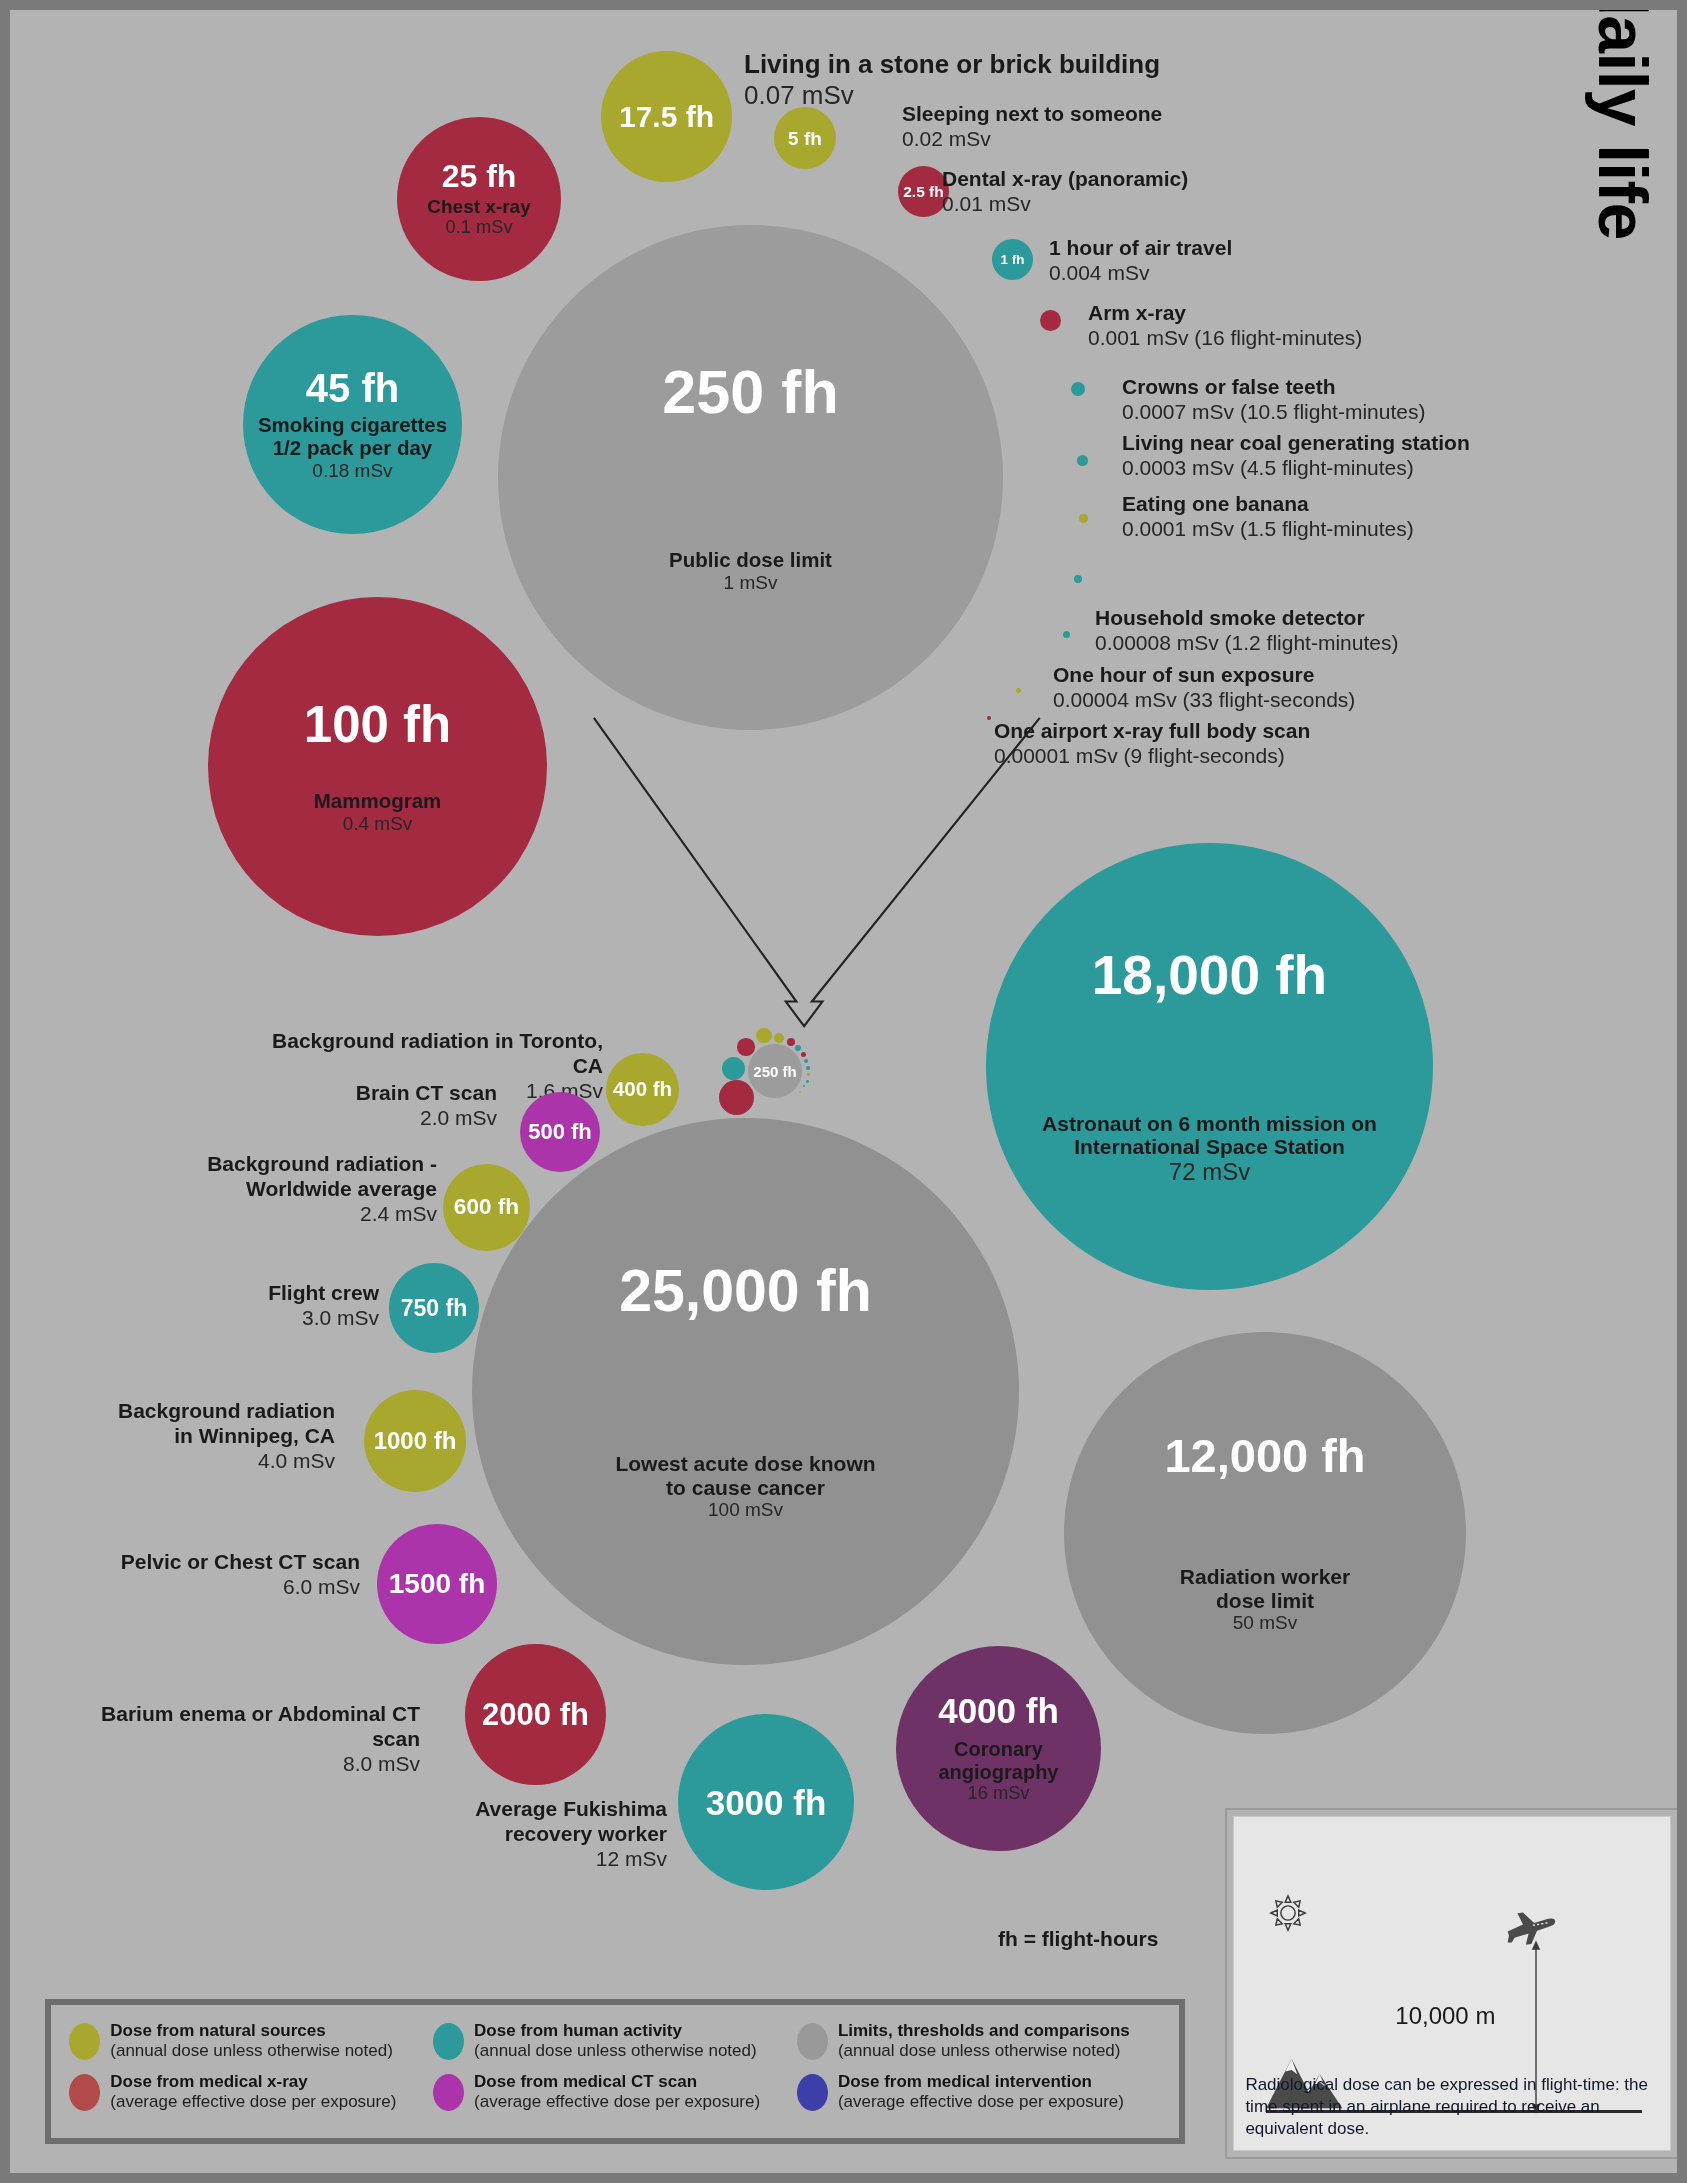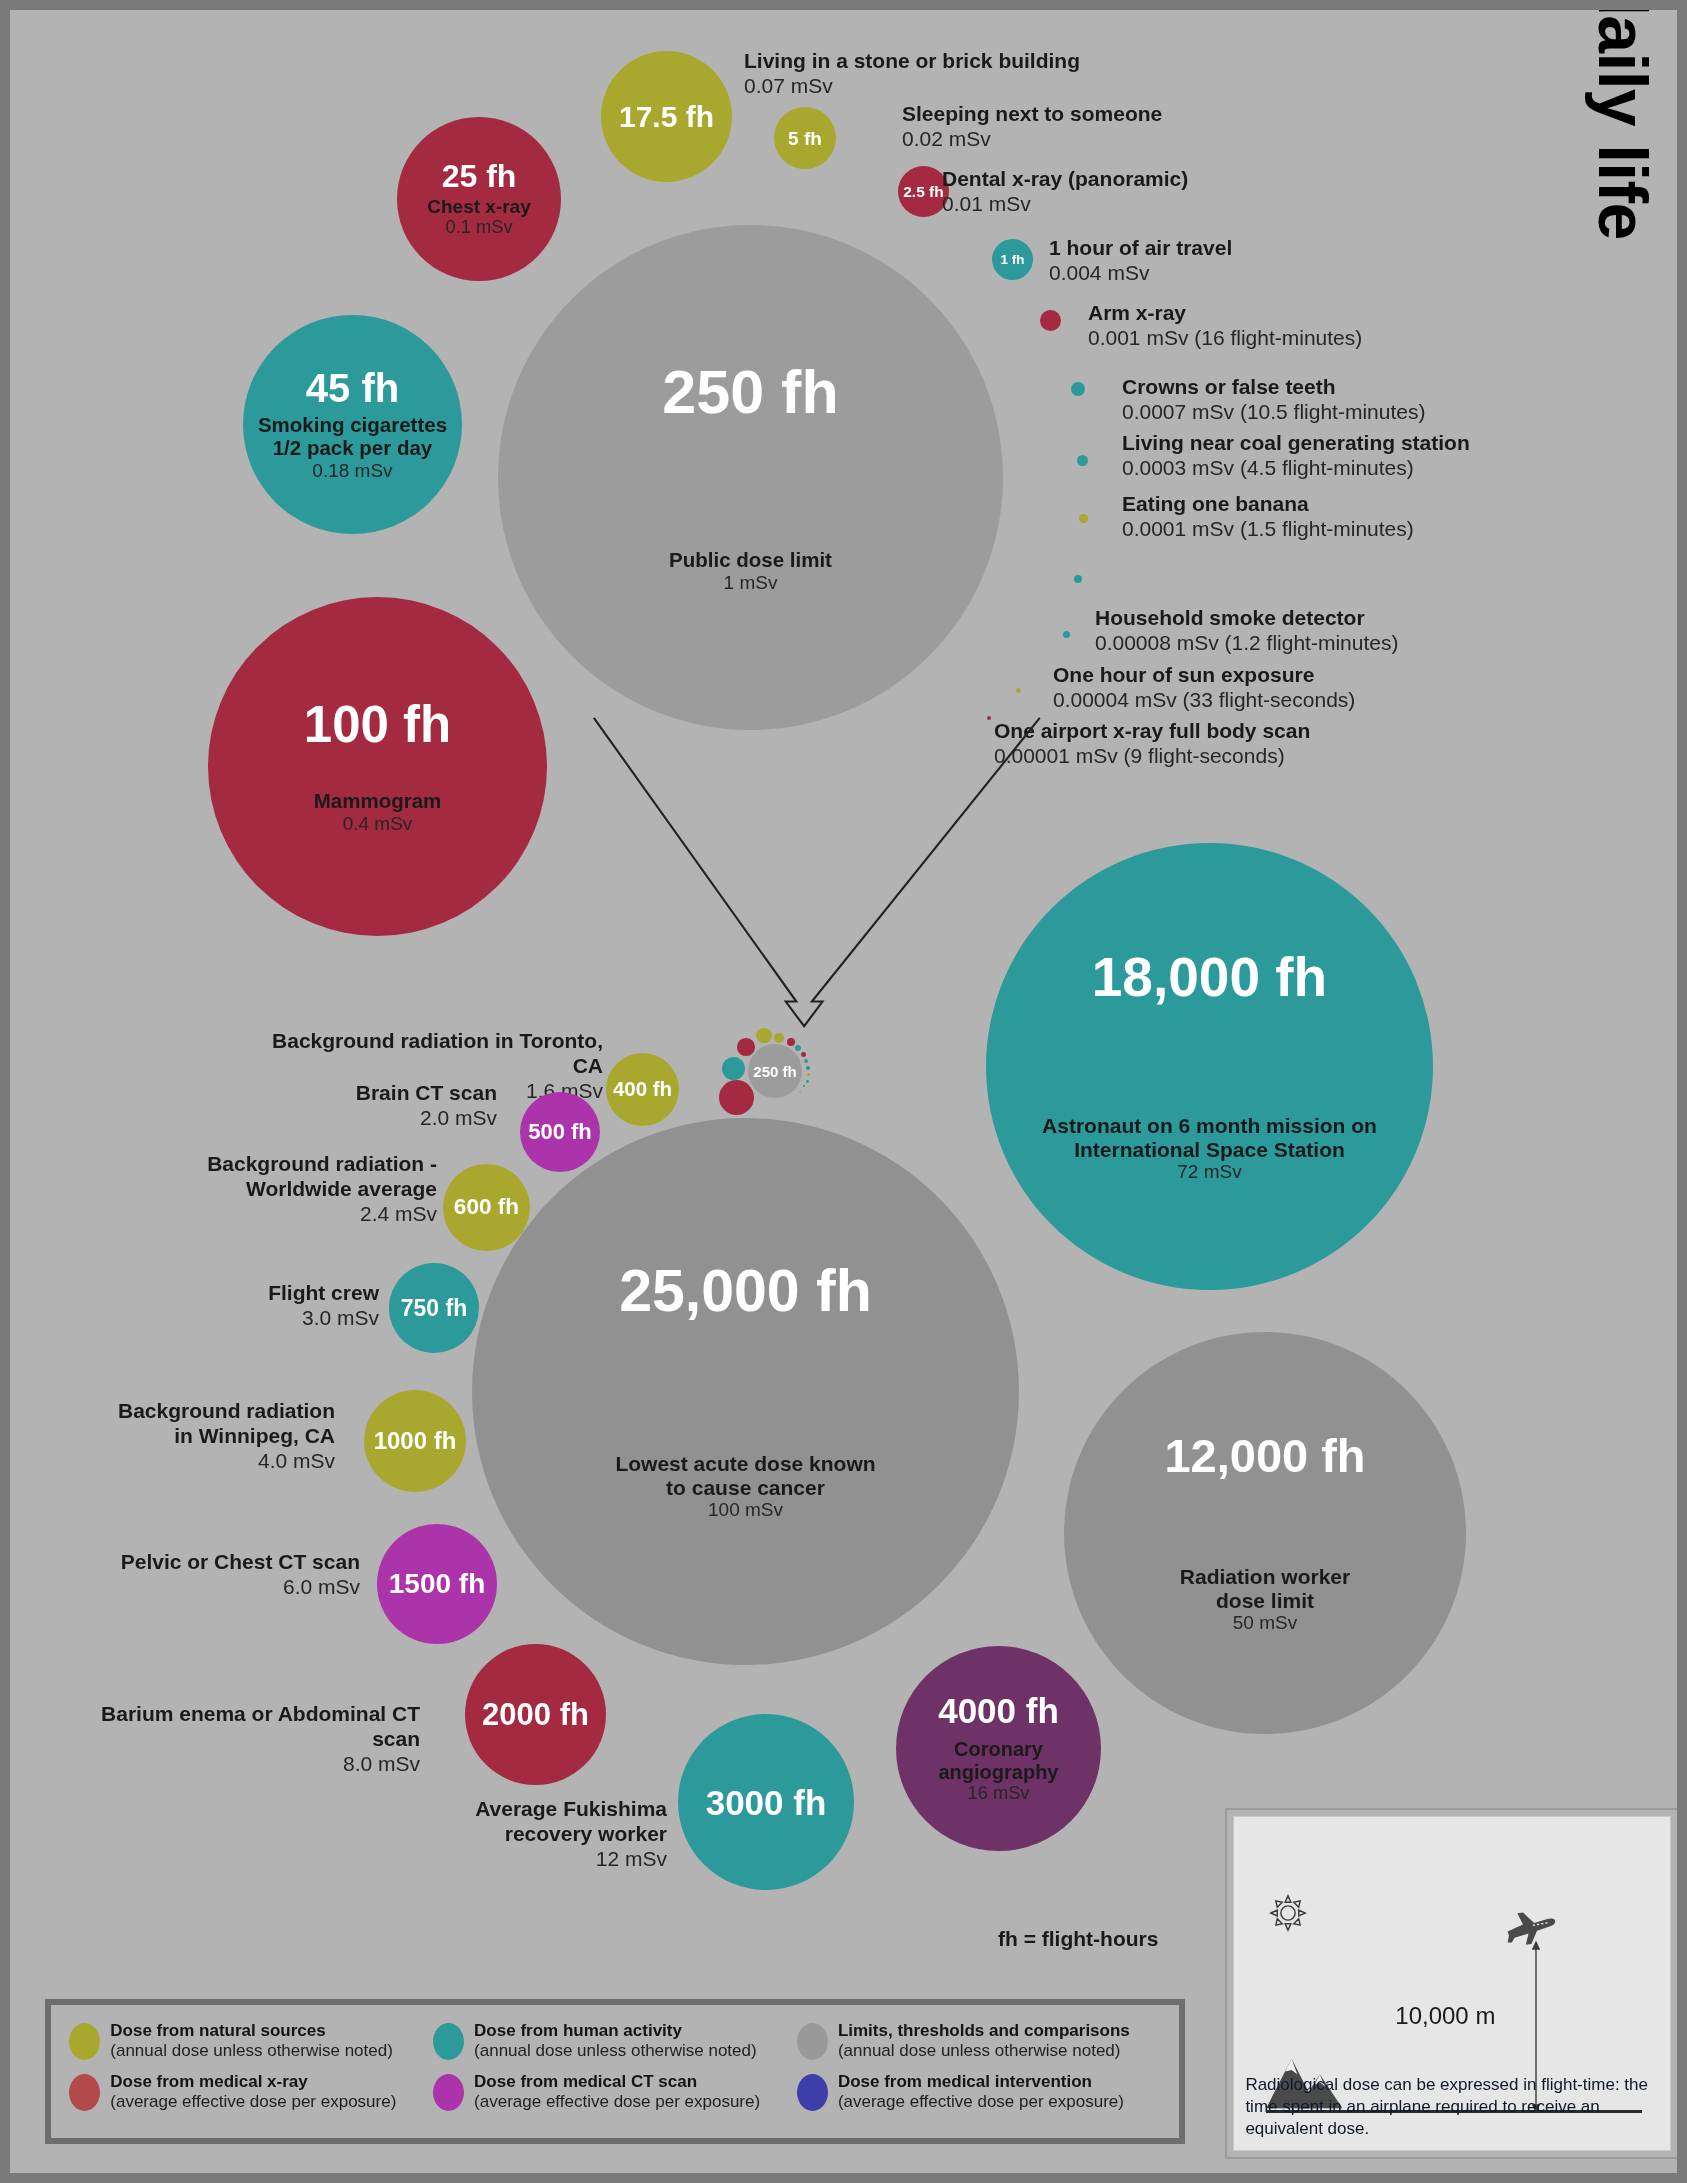--- a/index.html
+++ b/index.html
@@ -91,21 +91,21 @@
   <div class="bub" style="left:488px;top:215px;width:505px;height:505px;background:#9c9c9c;">
     <div class="val" style="font-size:61px;margin-bottom:126px;">250 fh</div>
     <div class="ttl" style="font-size:20.5px;">Public dose limit</div>
     <div class="dos" style="font-size:19px;">1 mSv</div>
   </div>
 
   <div class="bub" style="left:982px;top:229px;width:41px;height:41px;background:#2c9a9a;">
     <div class="val" style="font-size:13.4px;">1 fh</div>
   </div>
 
-  <div class="lbl left" style="left:734px;top:39px;font-size:21px;">
+  <div class="lbl left" style="left:734px;top:39px;font-size:26px;">
     <span class="t">Living in a stone or brick building</span>
     <span class="d">0.07 mSv</span>
   </div>
 
   <div class="lbl left" style="left:876px;top:92px;font-size:21px;margin-left:16px;">
     <span class="t">Sleeping next to someone</span>
     <span class="d">0.02 mSv</span>
   </div>
 
   <div class="lbl left" style="left:932px;top:157px;font-size:21px;">
@@ -257,21 +257,21 @@
     <div class="val" style="font-size:59px;margin-bottom:131px;">25,000 fh</div>
     <div class="ttl" style="font-size:21px;">Lowest acute dose known</div>
     <div class="ttl" style="font-size:21px;">to cause cancer</div>
     <div class="dos" style="font-size:19px;">100 mSv</div>
   </div>
 
   <div class="bub" style="left:976px;top:833px;width:447px;height:447px;background:#2c9a9a;">
     <div class="val" style="font-size:55px;margin-bottom:109px;">18,000 fh</div>
     <div class="ttl" style="font-size:21px;">Astronaut on 6 month mission on</div>
     <div class="ttl" style="font-size:21px;">International Space Station</div>
-    <div class="dos" style="font-size:19px;">72 mSv</div>
+    <div class="dos" style="font-size:24px;">72 mSv</div>
   </div>
 
   <div class="bub" style="left:1054px;top:1322px;width:402px;height:402px;background:#919191;">
     <div class="val" style="font-size:47px;margin-bottom:86px;">12,000 fh</div>
     <div class="ttl" style="font-size:21px;">Radiation worker</div>
     <div class="ttl" style="font-size:21px;">dose limit</div>
     <div class="dos" style="font-size:19px;">50 mSv</div>
   </div>
 
   <div class="bub" style="left:886px;top:1636px;width:205px;height:205px;background:#6e3266;">

